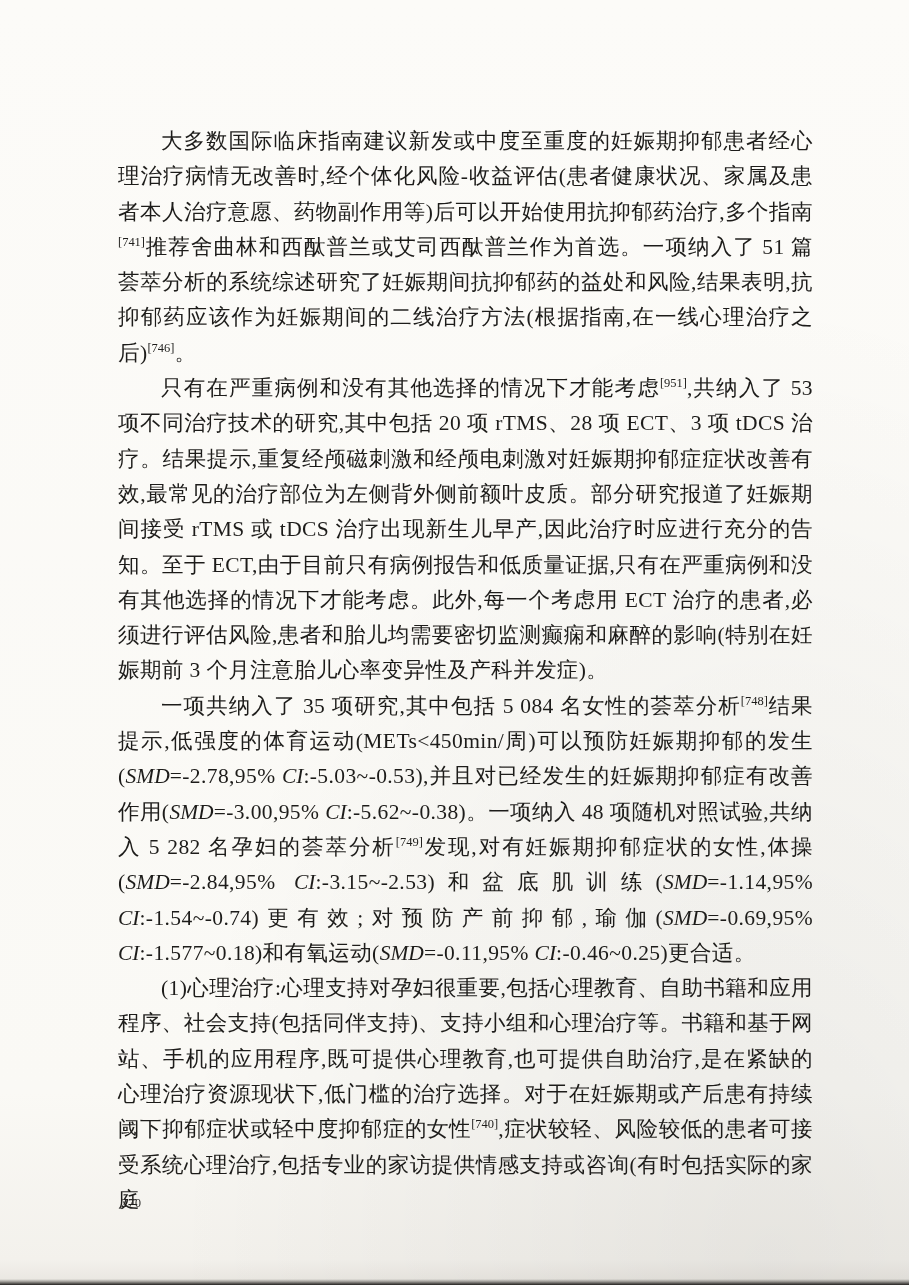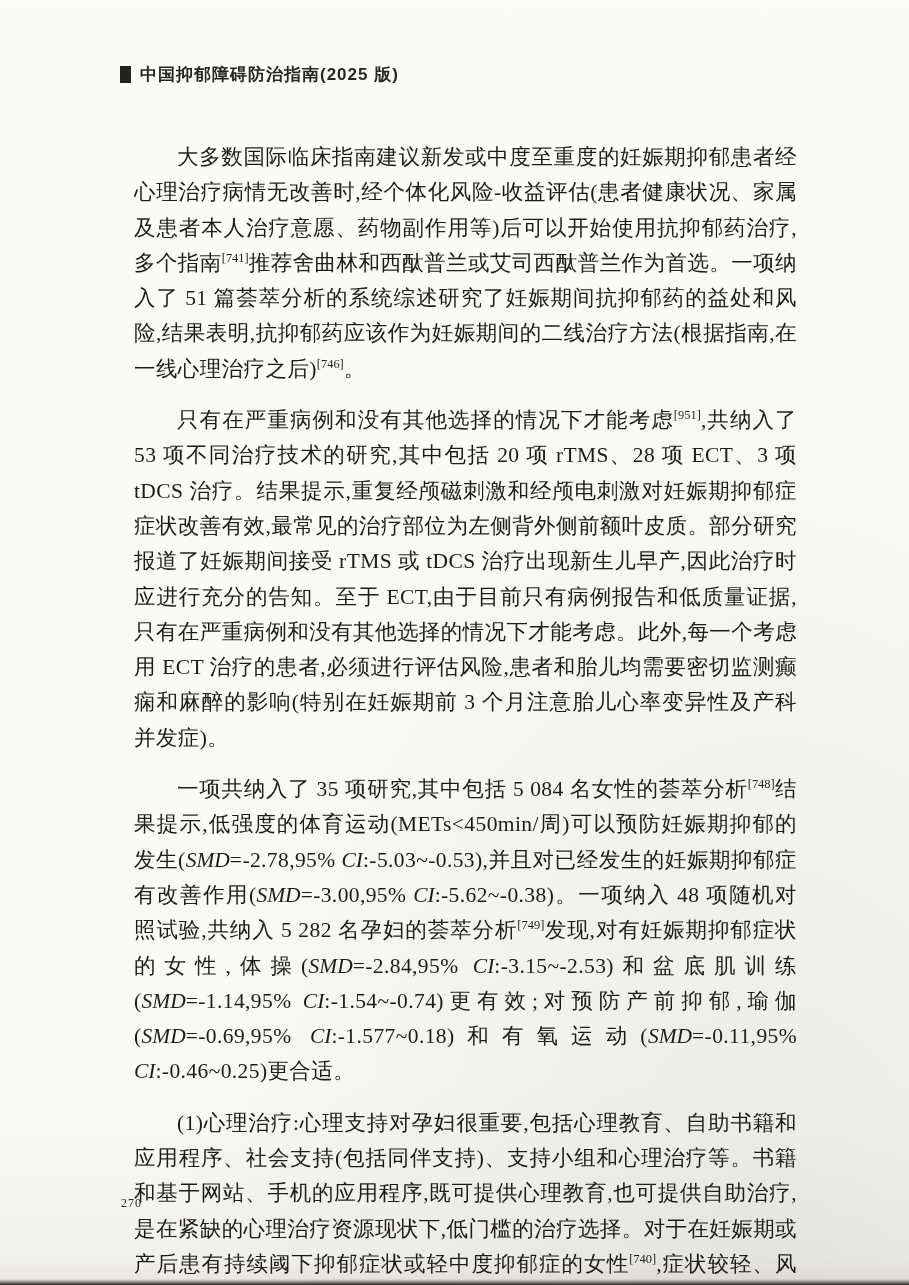--- a/index.html
+++ b/index.html
@@ -55,21 +55,21 @@
     top: 124px;
     left: 118px;
     width: 695px;
     font-size: 21.5px;
     line-height: 35.3px;
     text-align: justify;
     letter-spacing: 0.4px;
     color: #1d1c1a;
   }
   .page-body p.para {
-    margin: 16px;
+    margin: 0;
     text-indent: 2em;
   }
   .page-body sup {
     font-size: 0.58em;
     line-height: 0;
     letter-spacing: 0;
     vertical-align: super;
     font-family: "Liberation Serif", "DejaVu Serif", serif;
   }
   .page-body i.stat {
@@ -85,24 +85,20 @@
     font-size: 12px;
     color: #2b2a28;
     letter-spacing: 1px;
   }
 </style>
 </head>
 <body>
 
 <div class="page">
 
-  <div class="running-header">
-    <span class="header-marker"></span>
-    <span>中国抑郁障碍防治指南(2025 版)</span>
-  </div>
 
   <div class="page-body">
       <p class="para"><span>大多数国际临床指南建议新发或中度至重度的妊娠期抑郁患者经心理治疗病情无改善时,经个体化风险-收益评估(患者健康状况、家属及患者本人治疗意愿、药物副作用等)后可以开始使用抗抑郁药治疗,多个指南</span><sup>[741]</sup><span>推荐舍曲林和西酞普兰或艾司西酞普兰作为首选。一项纳入了 51 篇荟萃分析的系统综述研究了妊娠期间抗抑郁药的益处和风险,结果表明,抗抑郁药应该作为妊娠期间的二线治疗方法(根据指南,在一线心理治疗之后)</span><sup>[746]</sup><span>。</span></p>
       <p class="para"><span>只有在严重病例和没有其他选择的情况下才能考虑</span><sup>[951]</sup><span>,共纳入了 53 项不同治疗技术的研究,其中包括 20 项 rTMS、28 项 ECT、3 项 tDCS 治疗。结果提示,重复经颅磁刺激和经颅电刺激对妊娠期抑郁症症状改善有效,最常见的治疗部位为左侧背外侧前额叶皮质。部分研究报道了妊娠期间接受 rTMS 或 tDCS 治疗出现新生儿早产,因此治疗时应进行充分的告知。至于 ECT,由于目前只有病例报告和低质量证据,只有在严重病例和没有其他选择的情况下才能考虑。此外,每一个考虑用 ECT 治疗的患者,必须进行评估风险,患者和胎儿均需要密切监测癫痫和麻醉的影响(特别在妊娠期前 3 个月注意胎儿心率变异性及产科并发症)。</span></p>
       <p class="para"><span>一项共纳入了 35 项研究,其中包括 5 084 名女性的荟萃分析</span><sup>[748]</sup><span>结果提示,低强度的体育运动(METs&lt;450min/周)可以预防妊娠期抑郁的发生(</span><i class="stat">SMD</i><span>=-2.78,95% </span><i class="stat">CI</i><span>:-5.03~-0.53),并且对已经发生的妊娠期抑郁症有改善作用(</span><i class="stat">SMD</i><span>=-3.00,95% </span><i class="stat">CI</i><span>:-5.62~-0.38)。一项纳入 48 项随机对照试验,共纳入 5 282 名孕妇的荟萃分析</span><sup>[749]</sup><span>发现,对有妊娠期抑郁症状的女性,体操(</span><i class="stat">SMD</i><span>=-2.84,95% </span><i class="stat">CI</i><span>:-3.15~-2.53)和盆底肌训练(</span><i class="stat">SMD</i><span>=-1.14,95% </span><i class="stat">CI</i><span>:-1.54~-0.74)更有效;对预防产前抑郁,瑜伽(</span><i class="stat">SMD</i><span>=-0.69,95% </span><i class="stat">CI</i><span>:-1.577~0.18)和有氧运动(</span><i class="stat">SMD</i><span>=-0.11,95% </span><i class="stat">CI</i><span>:-0.46~0.25)更合适。</span></p>
       <p class="para"><span>(1)心理治疗:心理支持对孕妇很重要,包括心理教育、自助书籍和应用程序、社会支持(包括同伴支持)、支持小组和心理治疗等。书籍和基于网站、手机的应用程序,既可提供心理教育,也可提供自助治疗,是在紧缺的心理治疗资源现状下,低门槛的治疗选择。对于在妊娠期或产后患有持续阈下抑郁症状或轻中度抑郁症的女性</span><sup>[740]</sup><span>,症状较轻、风险较低的患者可接受系统心理治疗,包括专业的家访提供情感支持或咨询(有时包括实际的家庭</span></p>
     </div>
 
   <div class="page-number">270</div>
 

